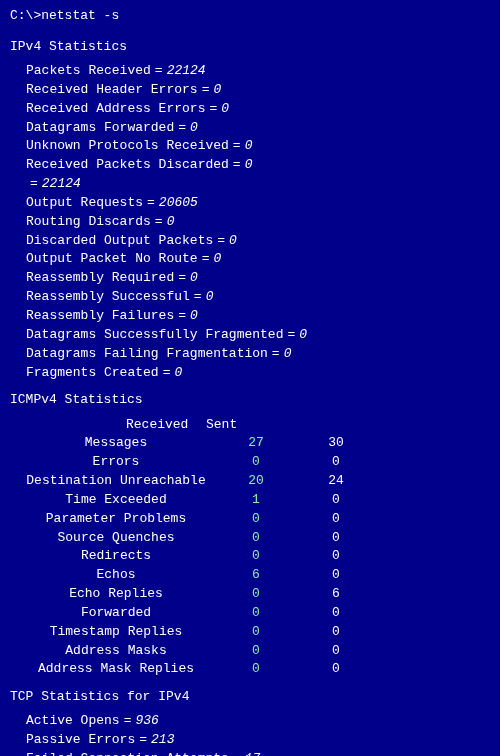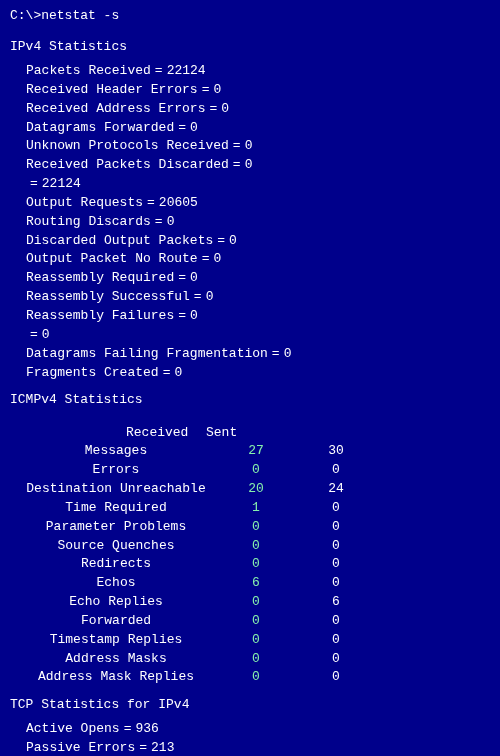--- a/index.html
+++ b/index.html
@@ -35,34 +35,34 @@
     .stat-label {
       flex: 0 0 auto;
       color: #FFFFFF;
     }
     .stat-equals {
       margin: 0 4px;
       color: #FFFFFF;
     }
     .stat-value {
       color: #FFFFFF;
+      font-style: italic;
     }
     .icmp-table {
       padding-left: 16px;
       margin-top: 2px;
     }
     .icmp-header {
       display: flex;
       padding-left: 100px;
       margin-bottom: 2px;
     }
     .icmp-col-head {
       width: 80px;
       color: #FFFFFF;
-      margin-top: 8px;
     }
     .icmp-row {
       display: flex;
       line-height: 1.45;
       text-align: center;
     }
     .icmp-label {
       width: 180px;
       color: #FFFFFF;
     }
@@ -154,20 +154,21 @@
         <span class="stat-label">Reassembly Successful</span>
         <span class="stat-equals"> = </span>
         <span class="stat-value">0</span>
       </div>
       <div class="stat-row">
         <span class="stat-label">Reassembly Failures</span>
         <span class="stat-equals"> = </span>
         <span class="stat-value">0</span>
       </div>
       <div class="stat-row">
+        <span class="stat-label">Datagrams Successfully Fragmented</span>
         <span class="stat-equals"> = </span>
         <span class="stat-value">0</span>
       </div>
       <div class="stat-row">
         <span class="stat-label">Datagrams Failing Fragmentation</span>
         <span class="stat-equals"> = </span>
         <span class="stat-value">0</span>
       </div>
       <div class="stat-row">
         <span class="stat-label">Fragments Created</span>
@@ -197,21 +198,21 @@
           <span class="icmp-label">Errors</span>
           <span class="icmp-received">0</span>
           <span class="icmp-sent">0</span>
         </div>
         <div class="icmp-row">
           <span class="icmp-label">Destination Unreachable</span>
           <span class="icmp-received">20</span>
           <span class="icmp-sent">24</span>
         </div>
         <div class="icmp-row">
-          <span class="icmp-label">Time Required</span>
+          <span class="icmp-label">Time Exceeded</span>
           <span class="icmp-received">1</span>
           <span class="icmp-sent">0</span>
         </div>
         <div class="icmp-row">
           <span class="icmp-label">Parameter Problems</span>
           <span class="icmp-received">0</span>
           <span class="icmp-sent">0</span>
         </div>
         <div class="icmp-row">
           <span class="icmp-label">Source Quenches</span>

